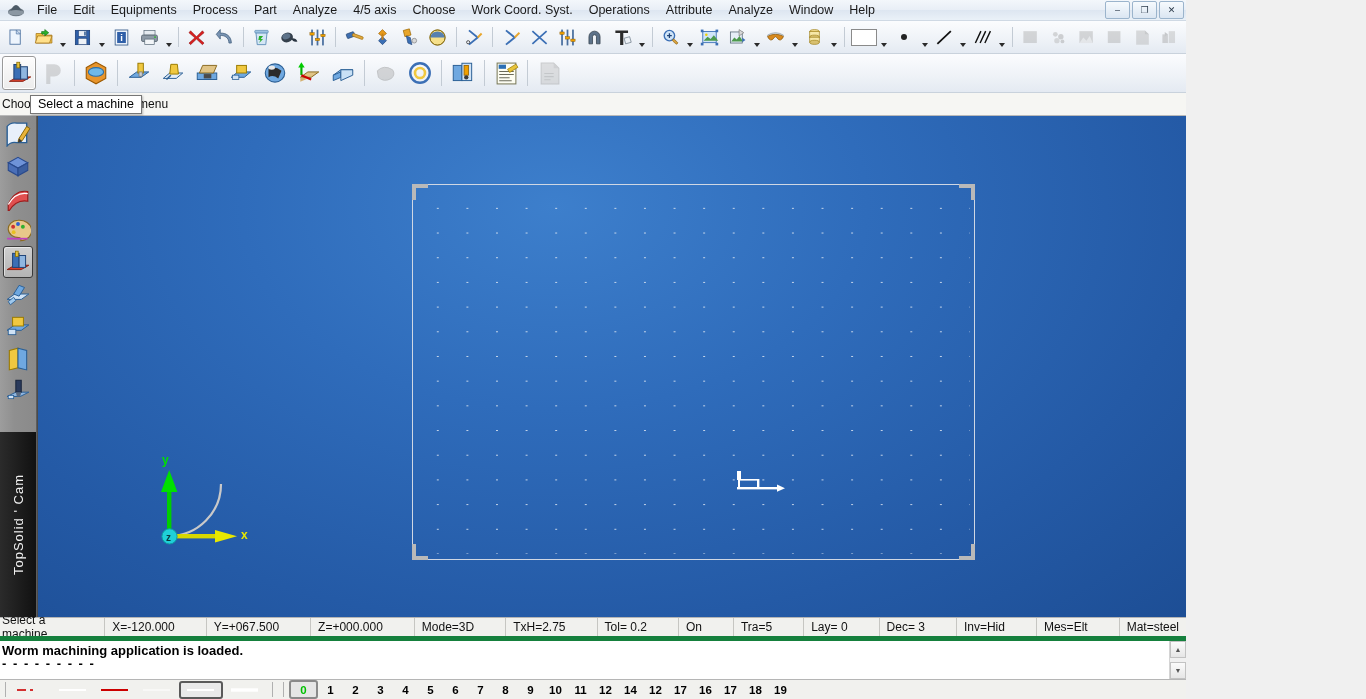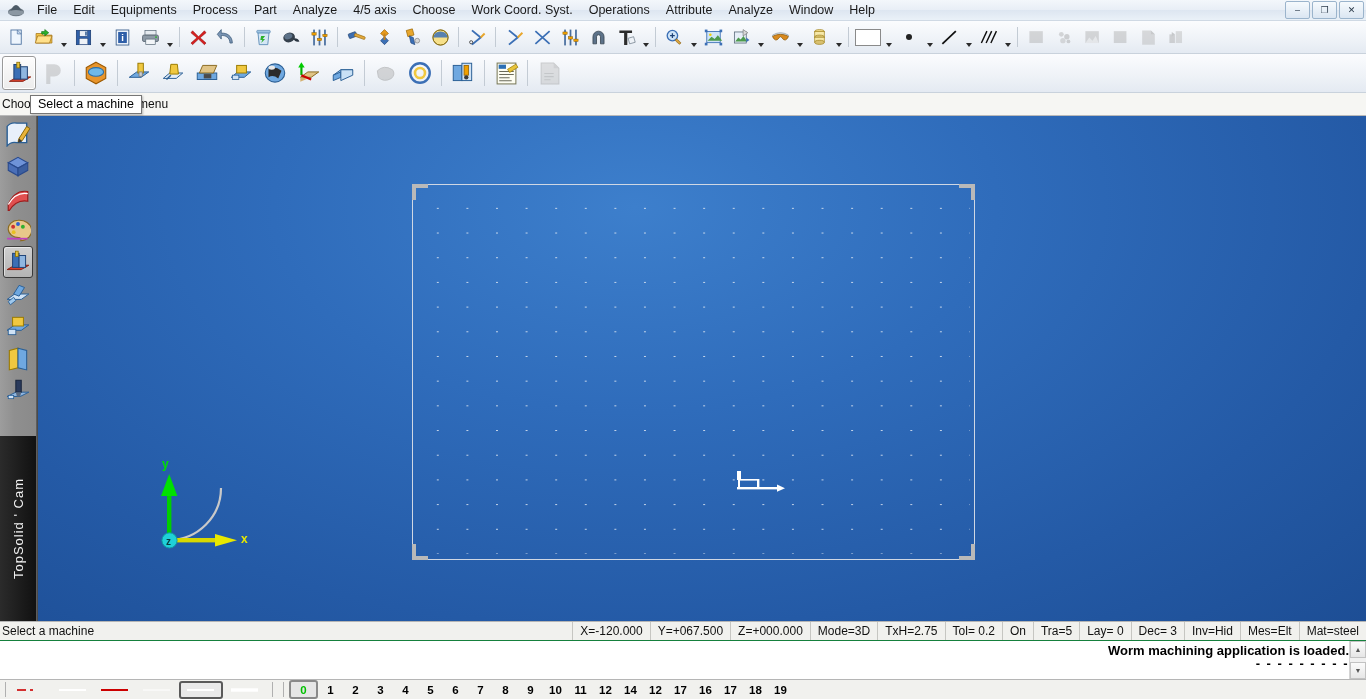--- a/index.html
+++ b/index.html
@@ -3,21 +3,21 @@
 <meta charset="utf-8">
 <style>
   html,body{margin:0;padding:0;}
   body{
     width:1366px;height:699px;overflow:hidden;
     font-family:"Liberation Sans",sans-serif;
     font-size:12px;color:#000;
     background:#f0f0f0;
     -webkit-font-smoothing:none;
   }
-  .app{width:1366px;height:699px;position:relative;display:flex;flex-direction:column;}
+  .app{width:1186px;height:699px;position:relative;display:flex;flex-direction:column;}
 
   
   .menubar{
     height:20px;flex:0 0 20px;display:flex;align-items:center;
     background:linear-gradient(to bottom,#f3f7fb 0%,#e8eef6 50%,#dde6f1 51%,#eaf1f8 100%);
     border-bottom:1px solid #cfd9e4;position:relative;
   }
   .app-glyph{width:26px;height:18px;display:flex;align-items:center;justify-content:center;margin-left:3px;}
   .app-glyph svg{display:block;}
   .menu-item{padding:0 8px;height:18px;line-height:18px;font-size:12.5px;color:#1a1a1a;cursor:default;white-space:nowrap;}
@@ -98,24 +98,24 @@
     background-size:29.6px 24.7px;background-position:6px 6px;opacity:.85;}
 
   .wcs{position:absolute;left:698px;top:352px;}
   .axisgizmo{position:absolute;left:112px;bottom:55px;}
   .ax-lbl{position:absolute;font-size:12px;font-weight:bold;font-family:"Liberation Sans",sans-serif;}
 
   
   .statusbar{height:18px;flex:0 0 18px;display:flex;align-items:stretch;
     background:#f1f1ee;border-top:1px solid #b5b5b5;font-size:12px;color:#111;}
   .st-msg{flex:1 1 auto;display:flex;align-items:center;padding-left:2px;}
-  .st-cell{display:flex;align-items:center;padding:0 7px;border-left:1px solid #c6c6c2;white-space:nowrap;}
+  .st-cell{display:flex;align-items:center;padding:0 7px;border-left:1px solid #c6c6c2;white-space:nowrap;margin-left:24px;}
 
   
-  .console{flex:0 0 38px;display:flex;background:#fff;border-top:1px solid #15803d;position:relative;text-align:right;}
+  .console{flex:0 0 38px;display:flex;background:#fff;border-top:5px solid #15803d;position:relative;}
   .console-text{flex:1 1 auto;padding:2px 0 0 2px;overflow:hidden;}
   .cline1{font-size:13px;font-weight:bold;color:#000;line-height:15px;}
   .cline2{font-size:13px;font-weight:bold;color:#000;line-height:11px;letter-spacing:1.5px;}
   .vscroll{width:16px;flex:0 0 16px;background:#f0f0f0;border-left:1px solid #d4d4d4;
     display:flex;flex-direction:column;justify-content:space-between;}
   .vsb{height:15px;background:linear-gradient(to bottom,#fbfbfb,#e6e6e6);border:1px solid #c2c2c2;
        display:flex;align-items:center;justify-content:center;font-size:7px;color:#555;}
 
   
   .bottombar{height:19px;flex:0 0 19px;display:flex;align-items:center;

